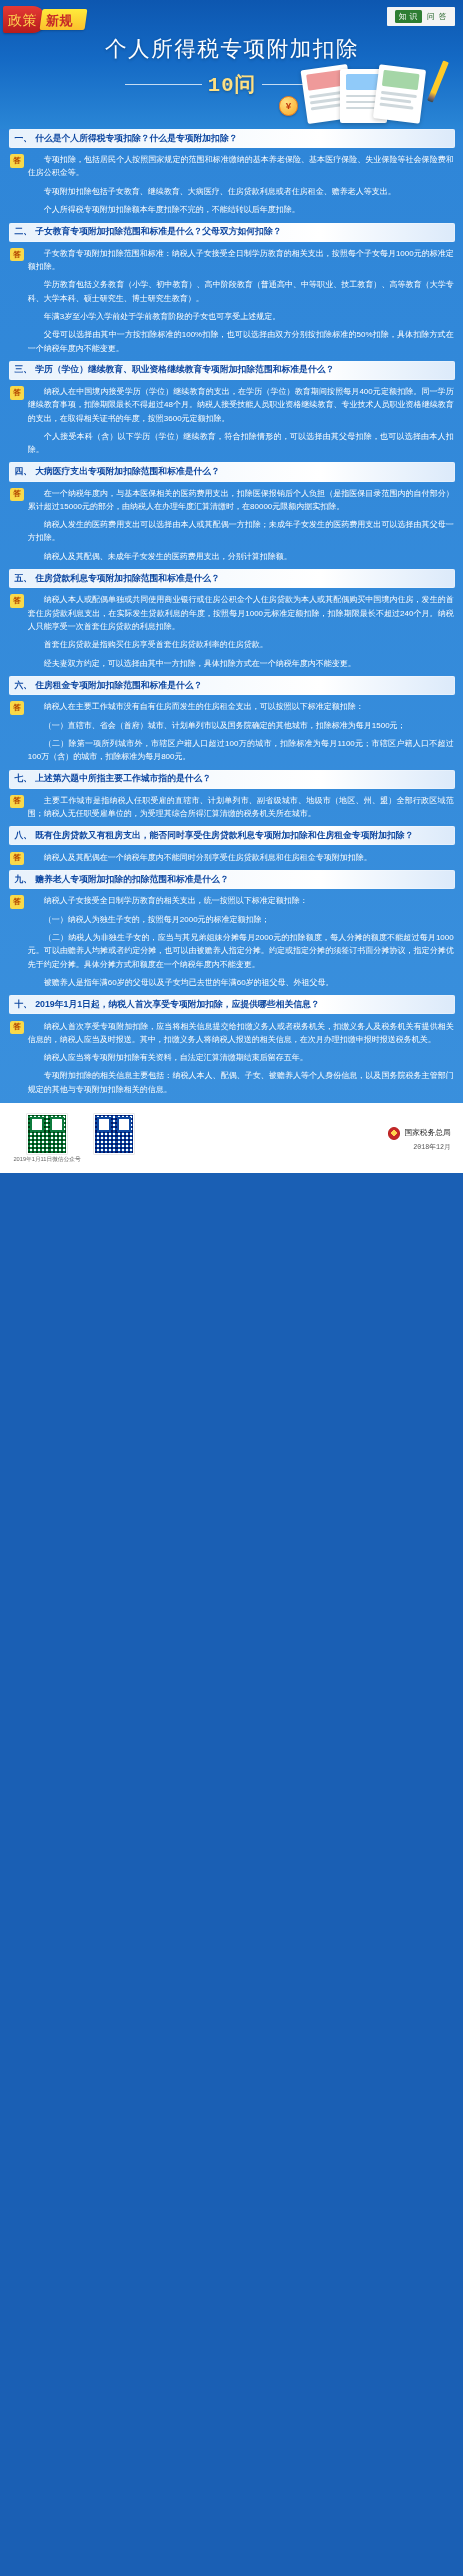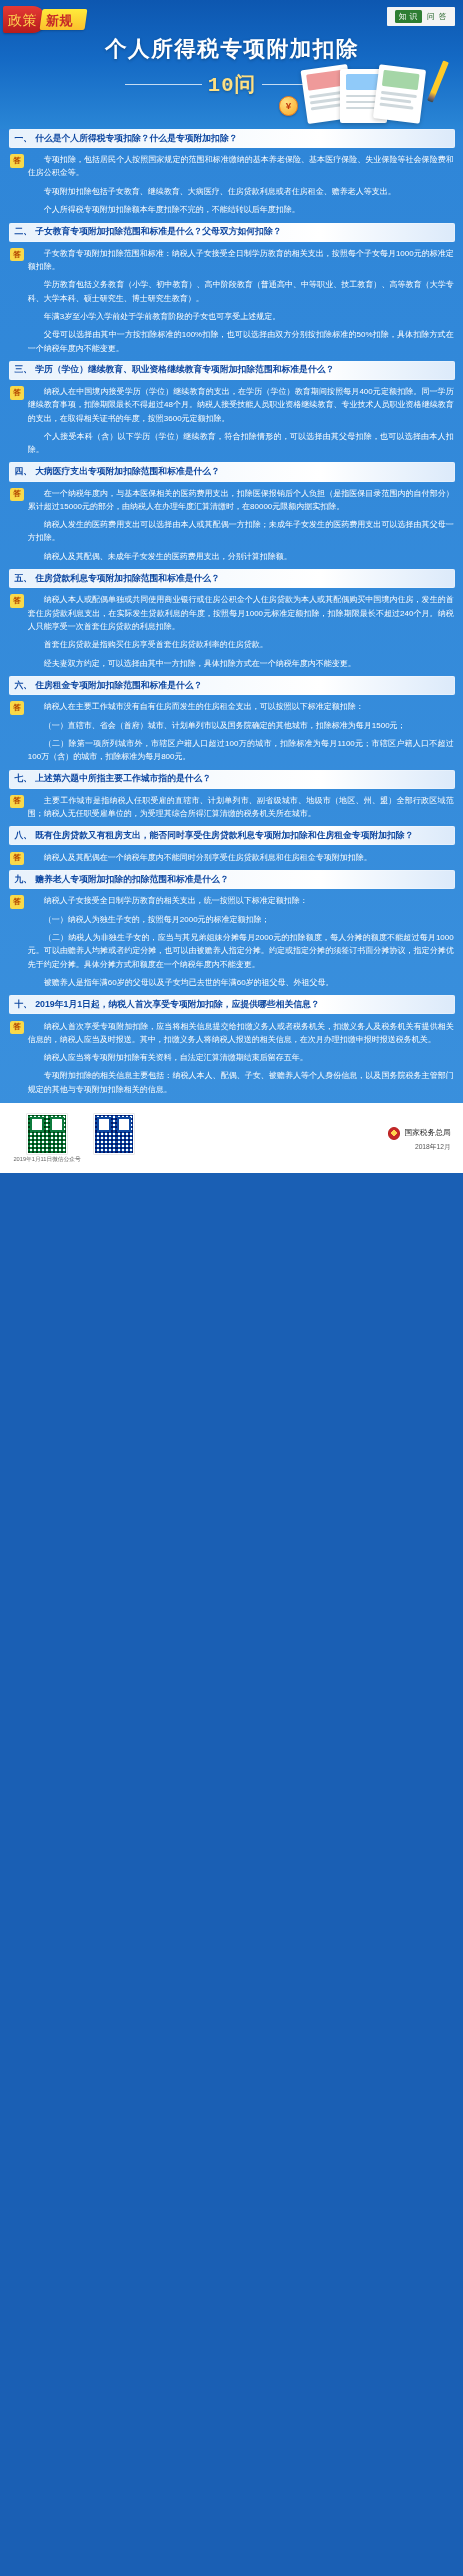--- a/index.html
+++ b/index.html
@@ -78,21 +78,21 @@
     letter-spacing: 0.5px;
   }
   .title-wrap {
     position: absolute;
     top: 34px; left: 0; width: 100%;
     text-align: center;
   }
   .main-title {
     color: #ffffff;
     font-size: 21.6px;
-    font-weight: bold;
+    font-weight: normal;
     letter-spacing: 1.5px;
     text-shadow: 0 1px 3.1px rgba(0,0,0,.3);
   }
   .sub-row {
     margin-top: 7.2px;
     display: flex;
     align-items: center;
     justify-content: center;
     gap: 6.2px;
     font-family: Liberation Mono, monospace;
@@ -215,21 +215,21 @@
       repeating-linear-gradient(90deg,#0d47a1 0 2.1px,#ffffff 2.1px 4.1px);
     background-blend-mode: multiply;
   }
   .qr:before, .qr:after {
     content: ""; position: absolute; width: 10.3px; height: 10.3px;
     border: 2.1px solid #0b7a3b; background: #fff;
   }
   .qr:before { left: 2.1px; top: 2.1px; }
   .qr:after { right: 2.1px; top: 2.1px; }
   .qr.blue:before, .qr.blue:after { border-color: #0d47a1; }
-  .foot-right { text-align: left; display: flex; flex-direction: column; align-items: flex-end; gap: 3.1px; }
+  .foot-right { text-align: left; display: flex; flex-direction: column; align-items: flex-end; gap: 3.1px; font-family: Liberation Mono, monospace; }
   .foot-org { display: flex; align-items: center; gap: 4.1px; }
   .emblem {
     width: 12.4px; height: 12.4px; border-radius: 50%;
     background: radial-gradient(circle at 50% 45%, #ffd54f 0 35%, #c62828 36% 100%);
     border: 0.5px solid #b71c1c;
   }
   .foot-org-name { font-size: 7.7px; color: #222; }
   .foot-date { font-size: 6.7px; color: #555; }
   .foot-left-label { font-size: 5.7px; color: #666; margin-top: 2.1px; }
   .foot-qr-cell { display: flex; flex-direction: column; align-items: center; }

